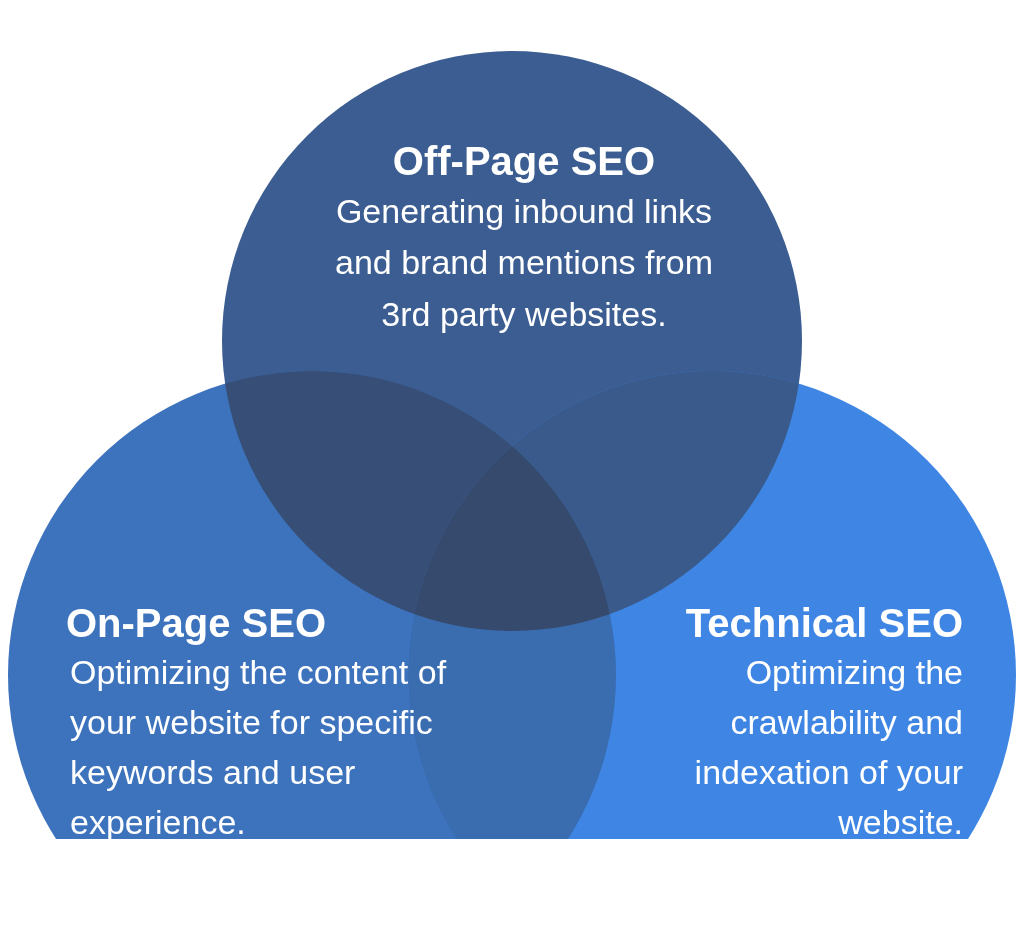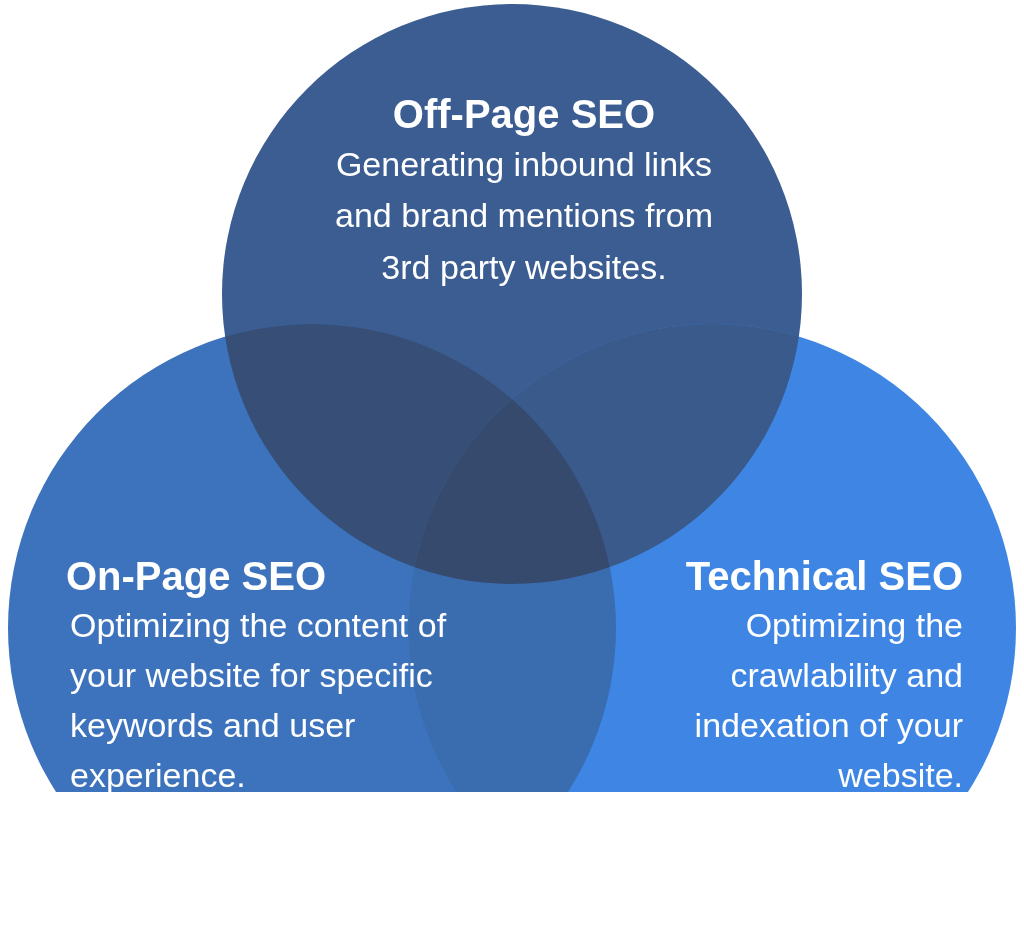--- a/index.html
+++ b/index.html
@@ -7,20 +7,21 @@
     padding: 0;
     background: #ffffff;
     font-family: "Liberation Sans", sans-serif;
   }
   .stage {
     position: relative;
     width: 1024px;
     height: 792px;
     background: #ffffff;
     overflow: hidden;
+    margin-top: 47px;
   }
   svg { display: block; }
   .venn-title {
     font-family: "Liberation Sans", sans-serif;
     font-size: 40px;
     font-weight: 700;
   }
   .venn-body {
     font-family: "Liberation Sans", sans-serif;
     font-size: 34px;

